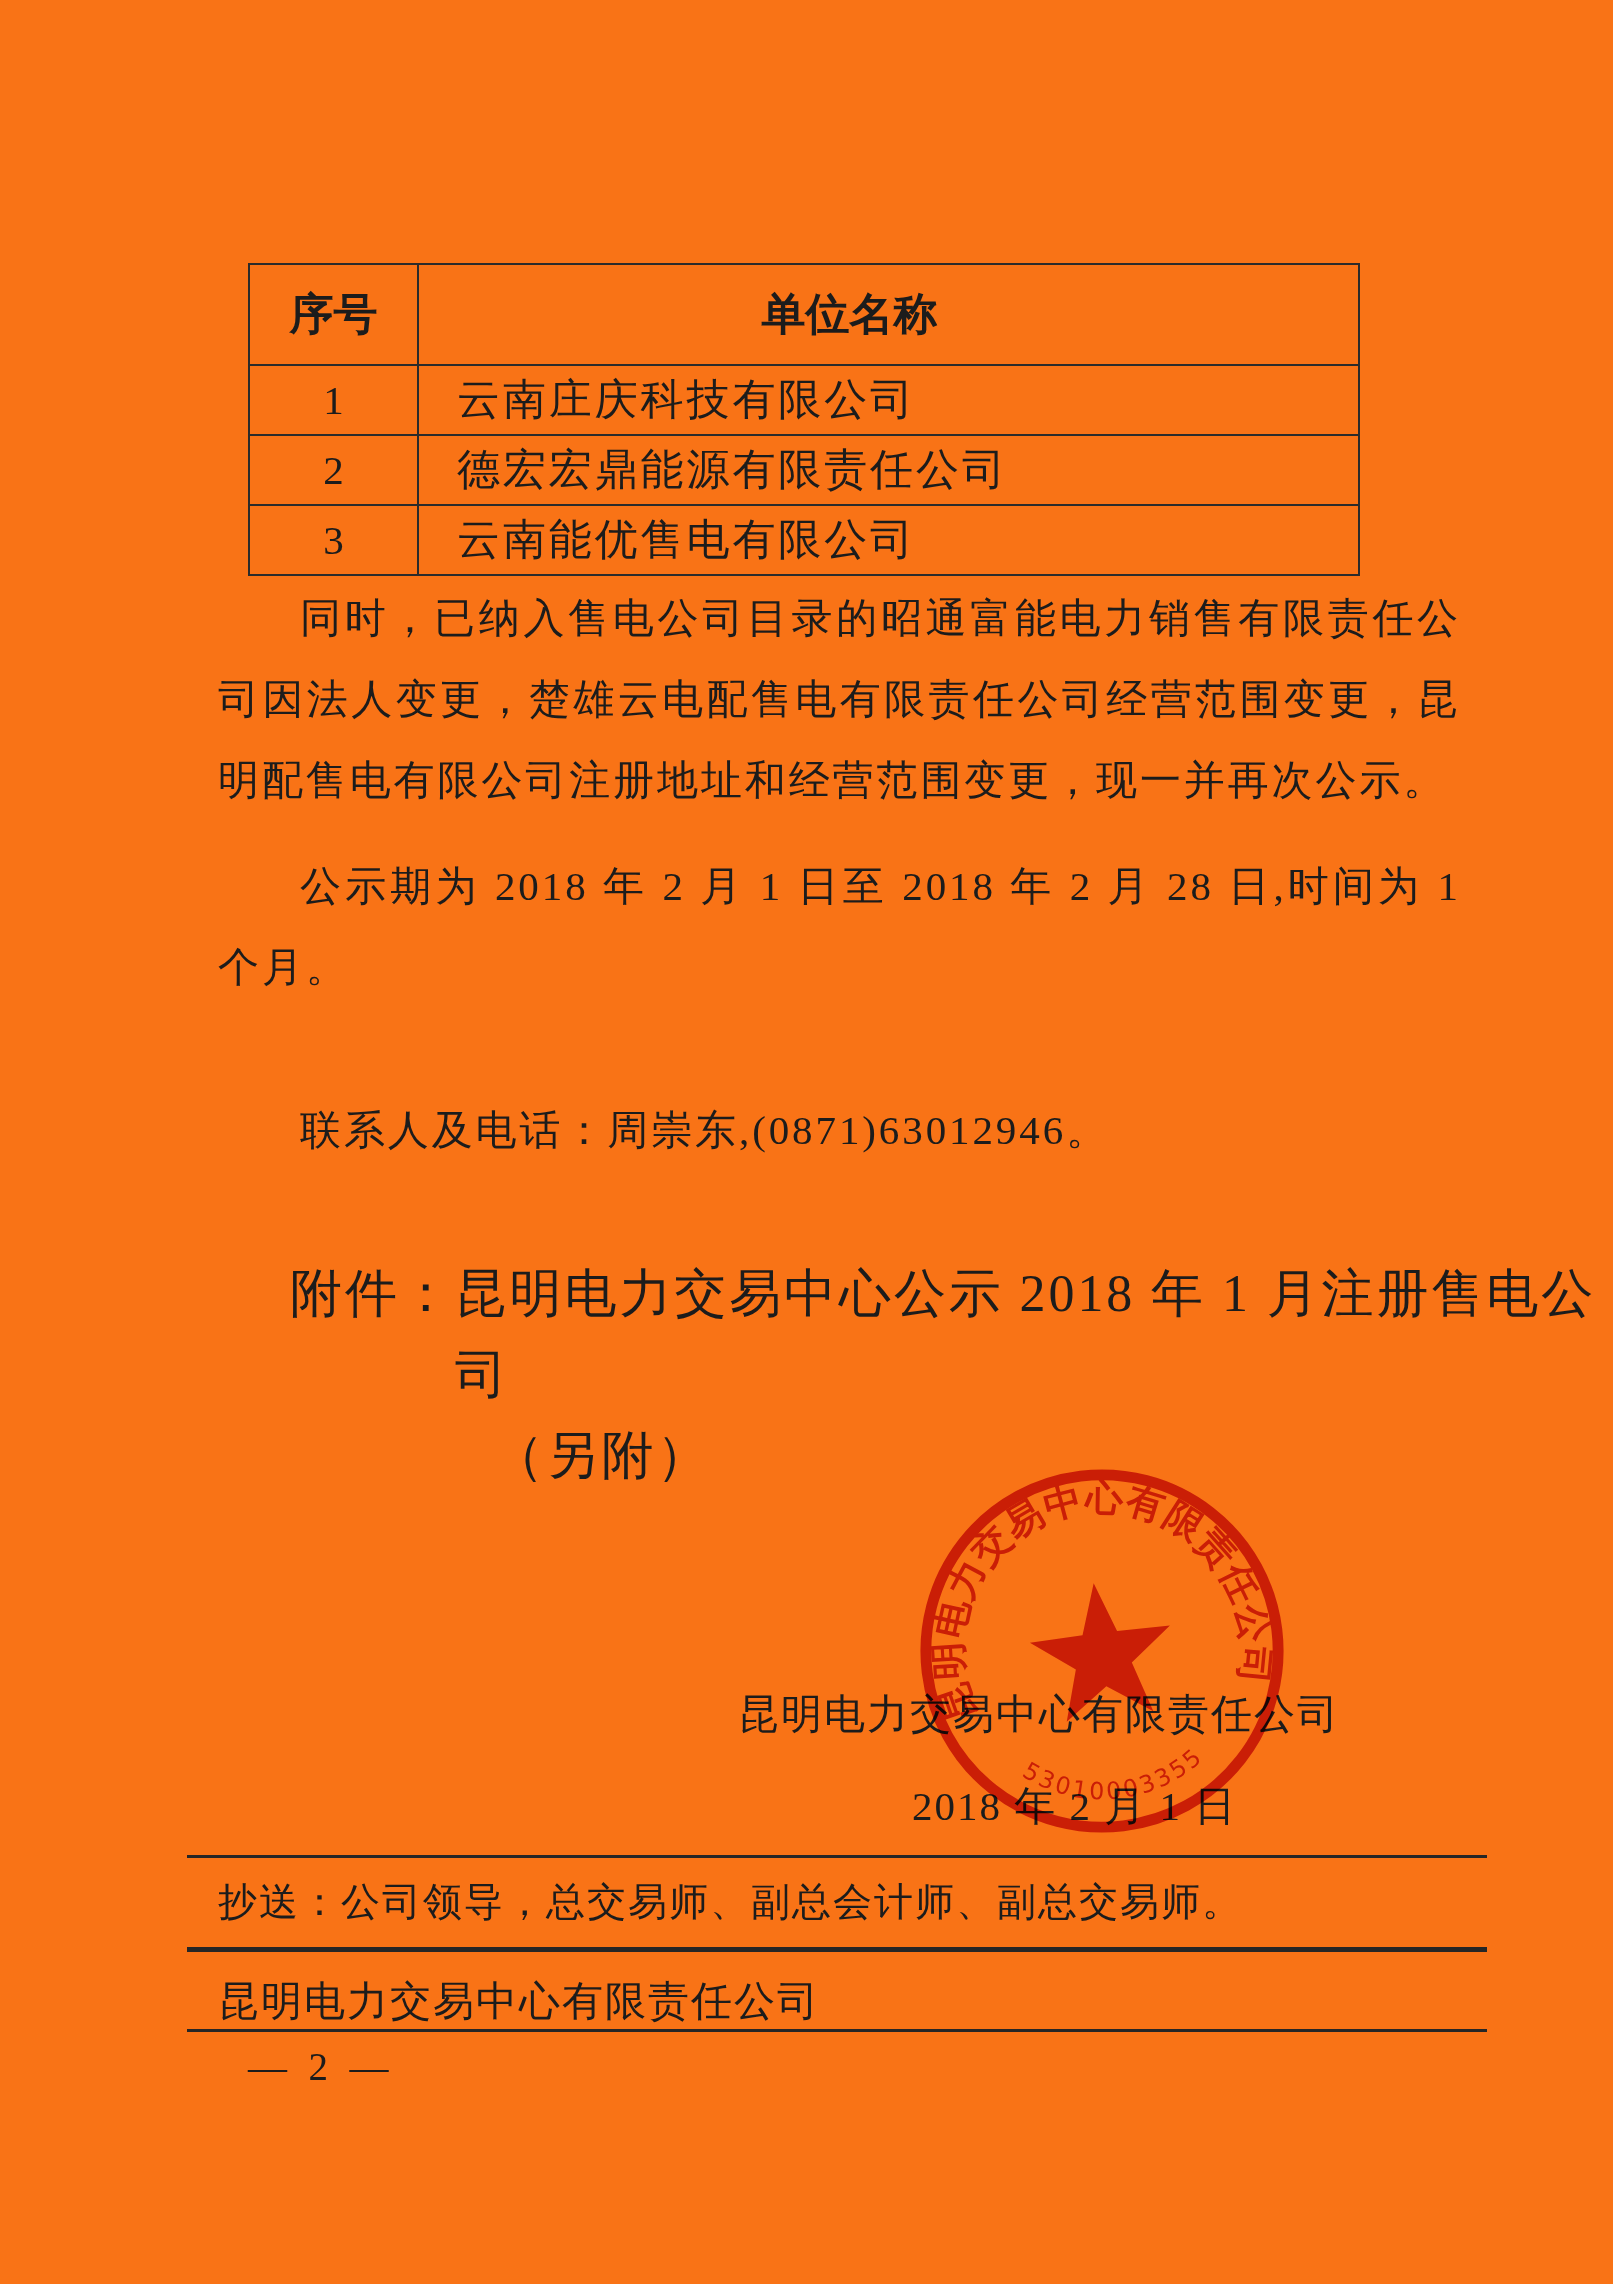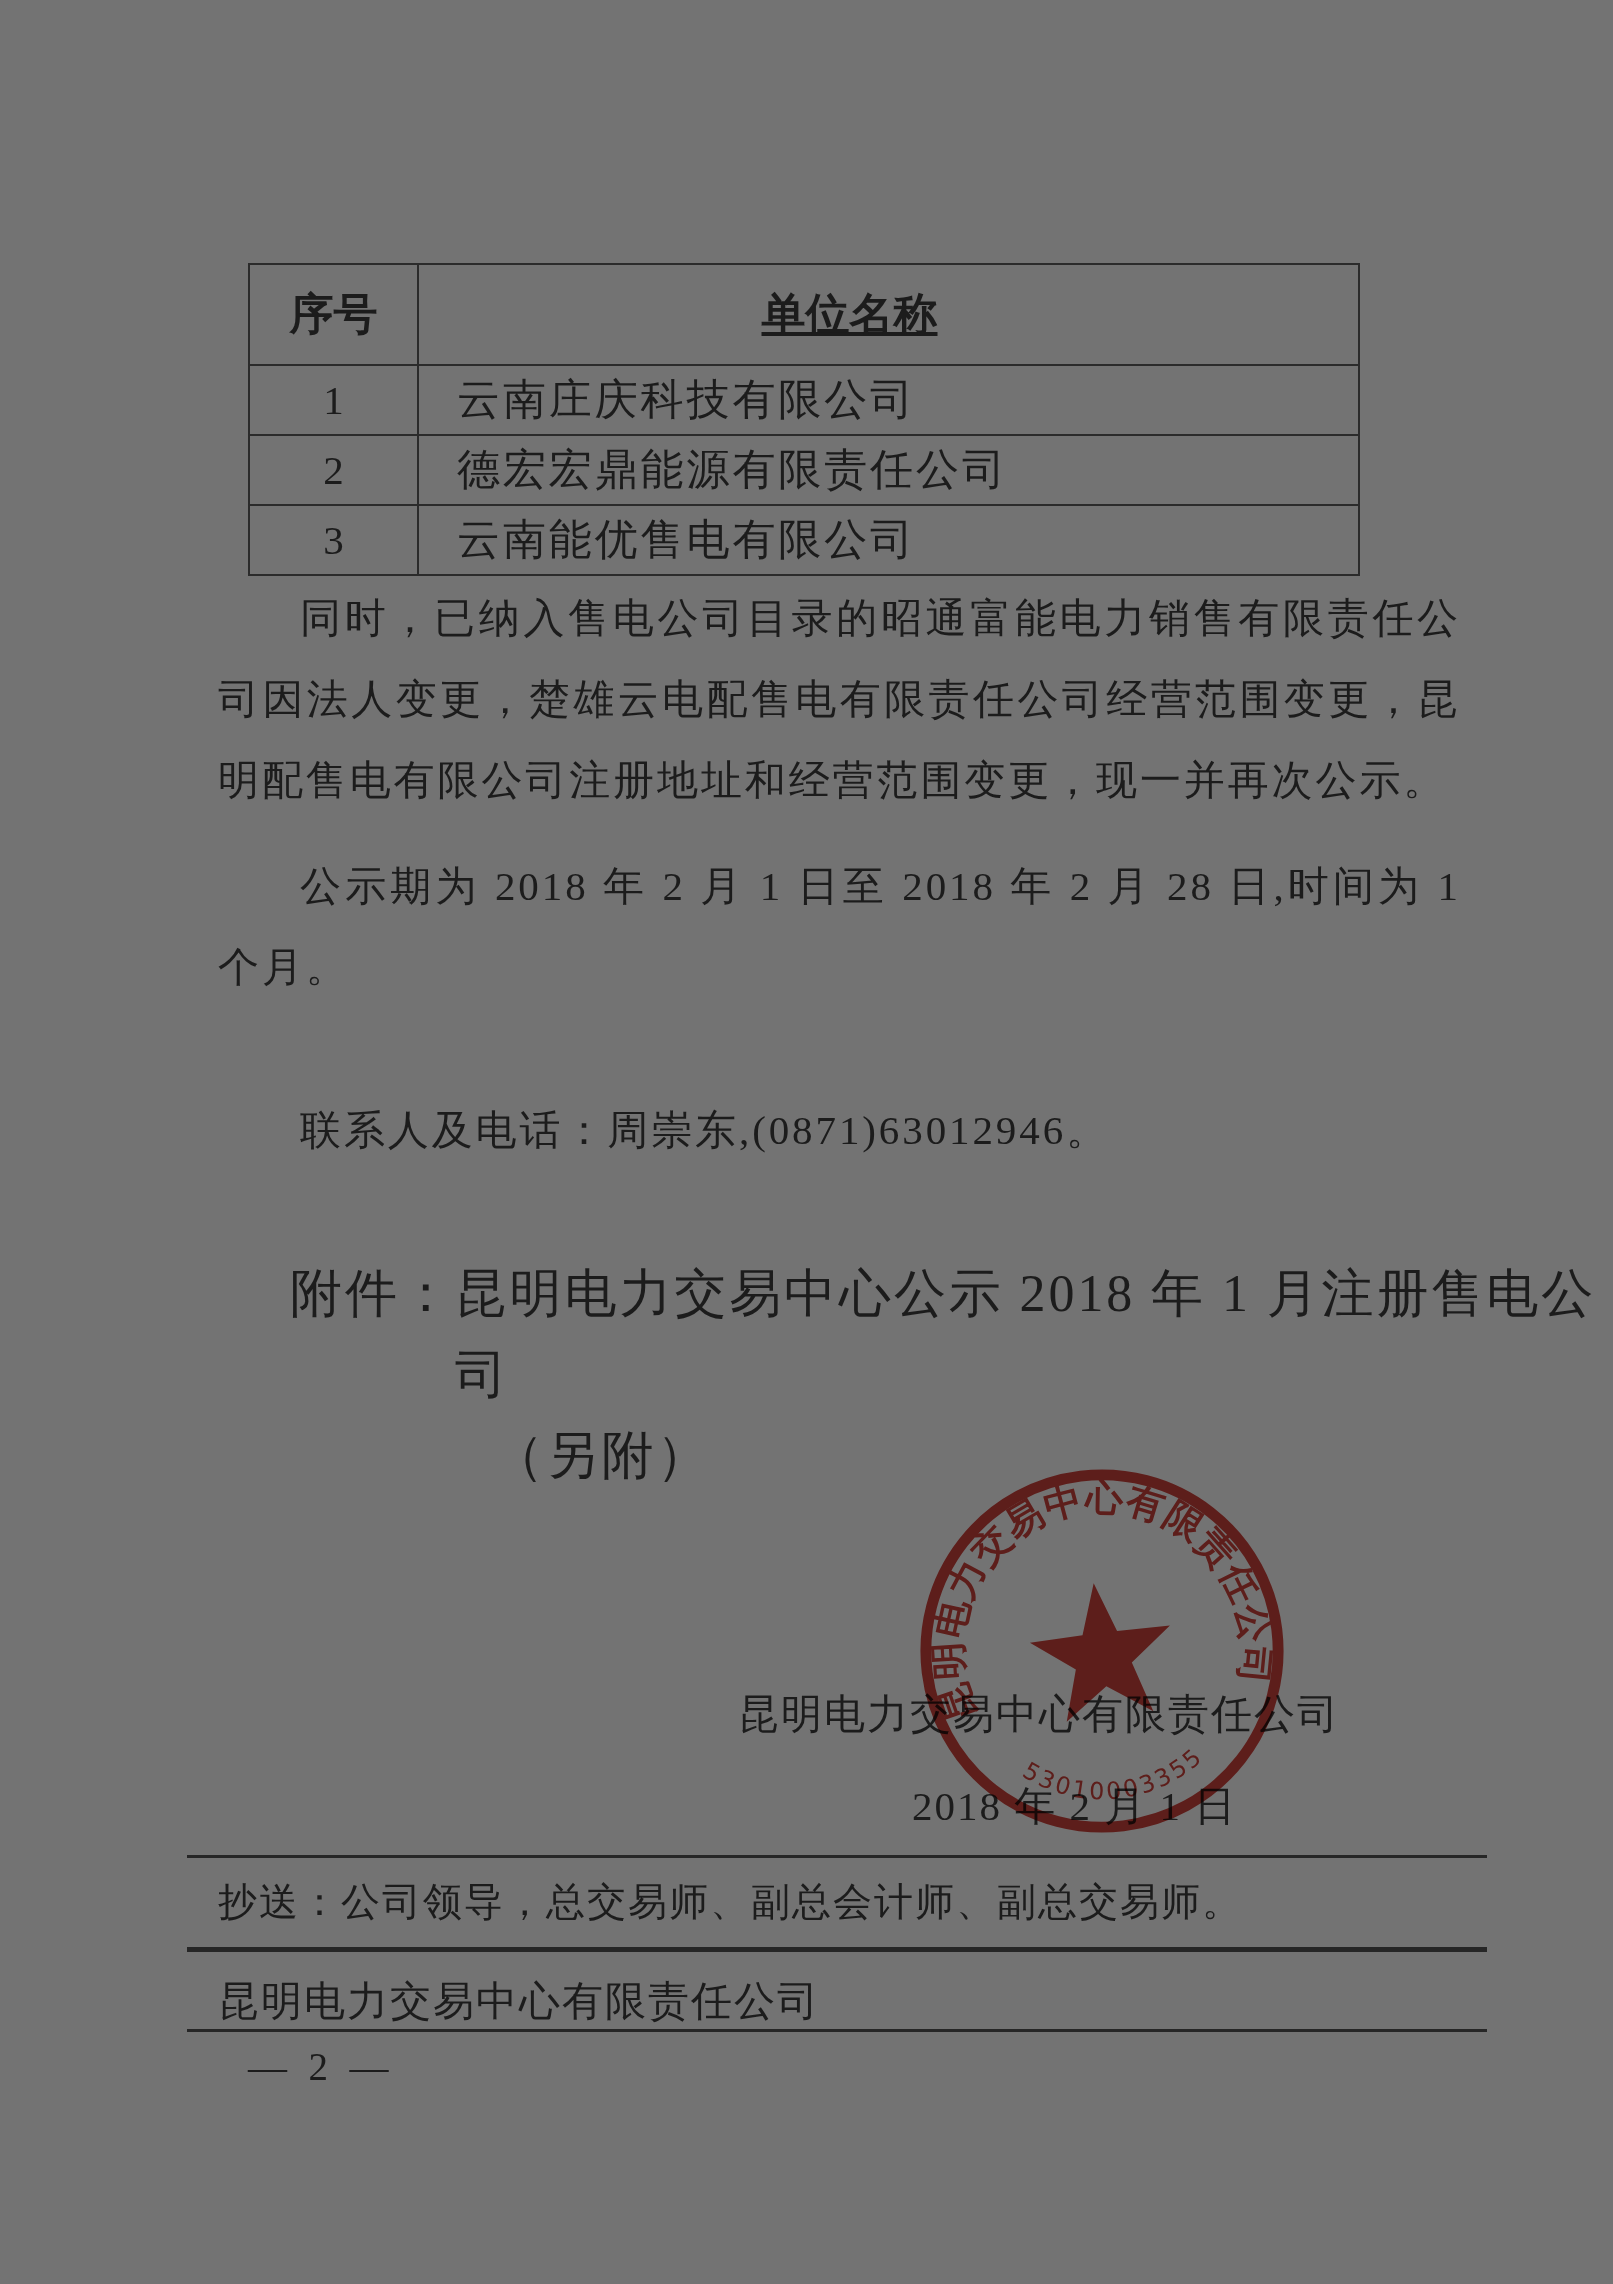--- a/index.html
+++ b/index.html
@@ -1,38 +1,38 @@
 <!DOCTYPE html>
 <html><head>
 <meta charset="utf-8">
 <style>
   html,body{margin:0;padding:0;background:#e8e8e6;}
   .page{
     position:relative;
     width:1613px;height:2285px;
     margin:0 auto;
-    background:#737373;
+    background:#f97316;
     font-family:"Liberation Serif","DejaVu Serif",serif;
     color:#1c1c1c;
     overflow:hidden;
   }
   
   .doc-table{
     position:absolute;left:248px;top:263px;width:1112px;
     border-collapse:collapse;table-layout:fixed;
     font-size:43px;
   }
   .doc-table th,.doc-table td{
     border:2.9px solid #2b2b2b;
     vertical-align:middle;
     font-weight:normal;
   }
   .doc-table col.c-no{width:169px;}
   .doc-table tr.hdr th{height:97px;font-weight:bold;font-size:44px;text-align:center;}
-  .doc-table tr.hdr th.name-h{padding-right:79px;text-decoration:underline;}
+  .doc-table tr.hdr th.name-h{padding-right:79px;}
   .doc-table tr.data td{height:66px;}
   .doc-table td.no-cell{text-align:center;font-size:41px;}
   .doc-table td.name-cell{text-align:left;padding-left:38px;letter-spacing:2.9px;}
   
   .body-text{
     position:absolute;left:218px;width:1243px;
     font-size:41px;line-height:81px;letter-spacing:2.9px;
     text-align:justify;text-justify:inter-character;
     margin:0;
   }

